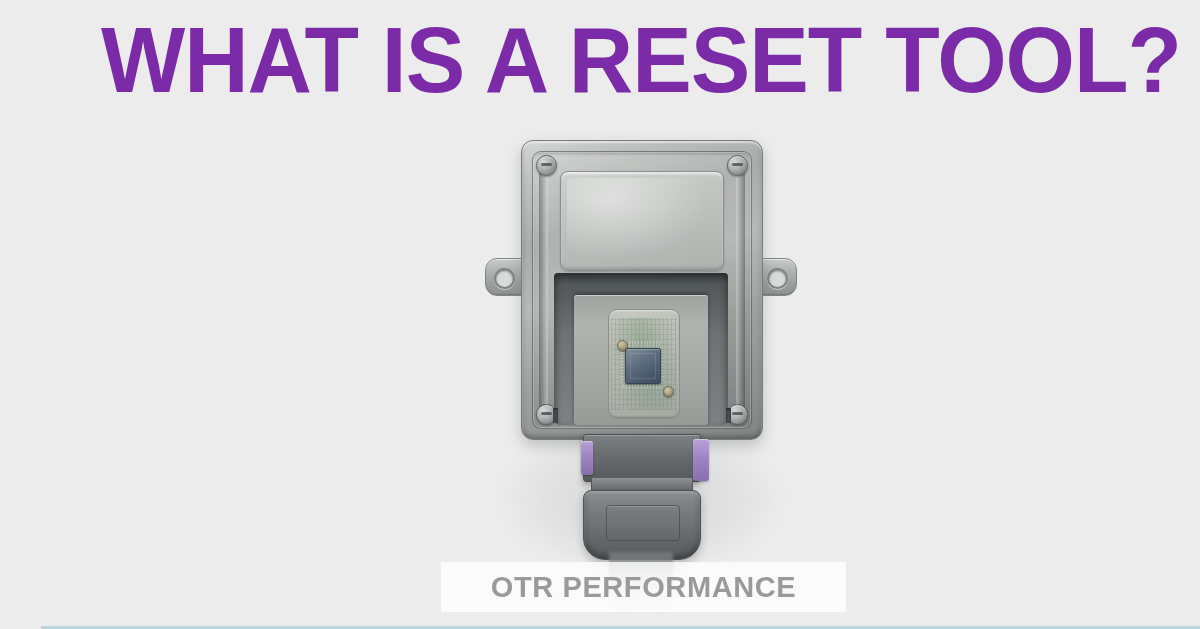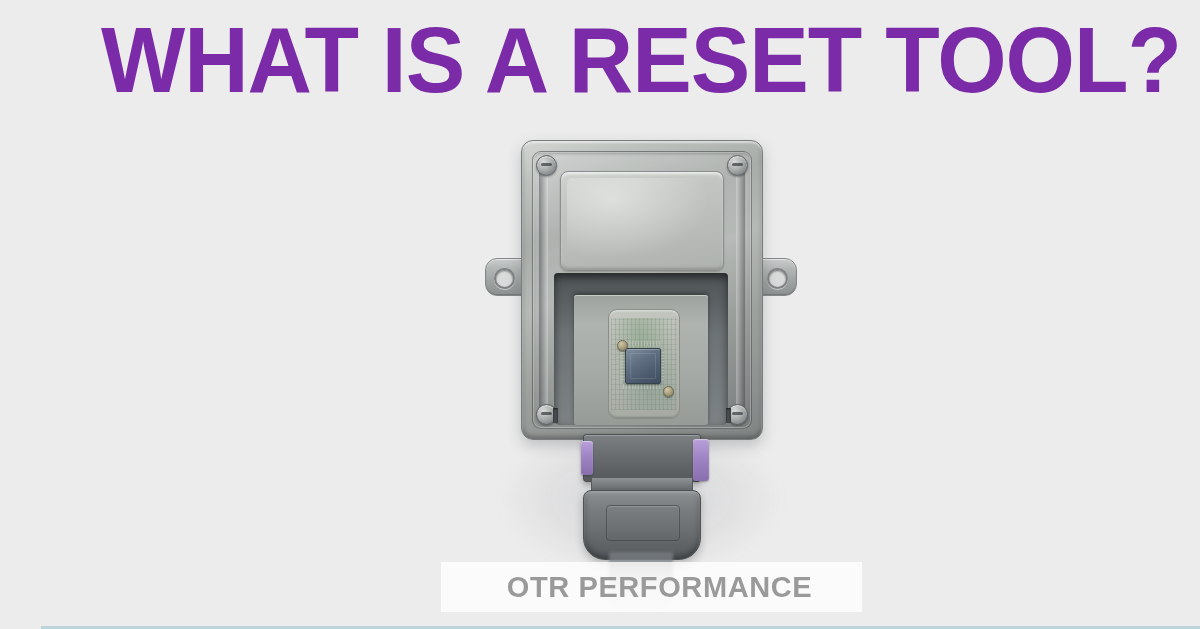--- a/index.html
+++ b/index.html
@@ -363,21 +363,20 @@
   #watermark {
     position: absolute;
     left: 400px;
     top: 562px;
     width: 405px;
     height: 50px;
     background: rgba(255,255,255,0.78);
     display: flex;
     align-items: center;
     justify-content: center;
-    padding-left: 16px;
   }
   #watermark-text {
     font-family: "Liberation Sans", sans-serif;
     font-weight: 700;
     font-size: 29px;
     letter-spacing: 0.6px;
     color: #9a9a9a;
     white-space: nowrap;
     user-select: none;
   }

